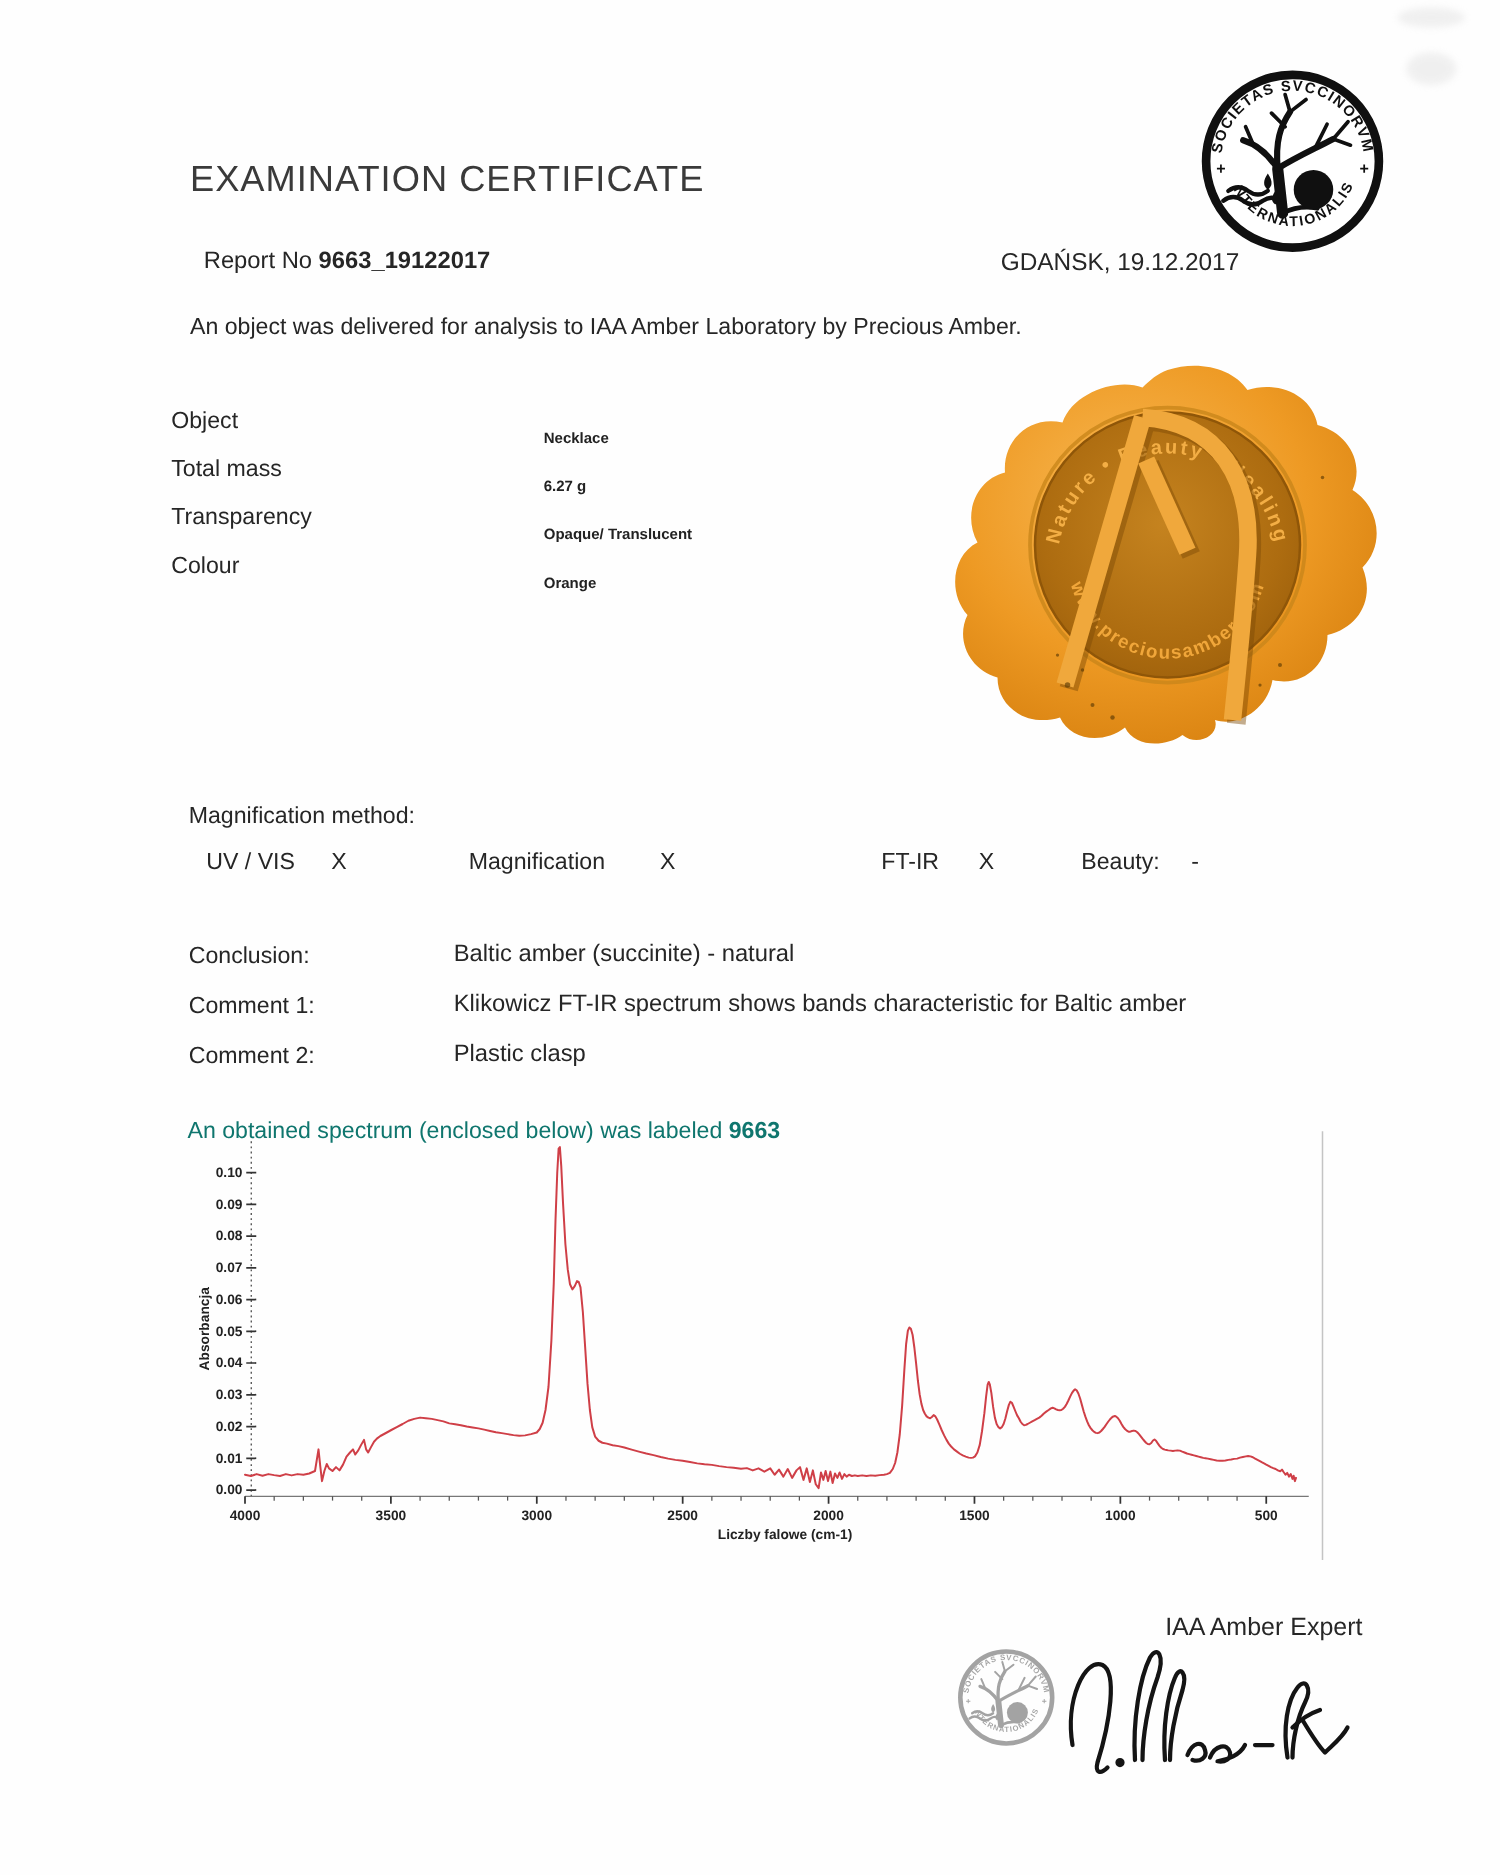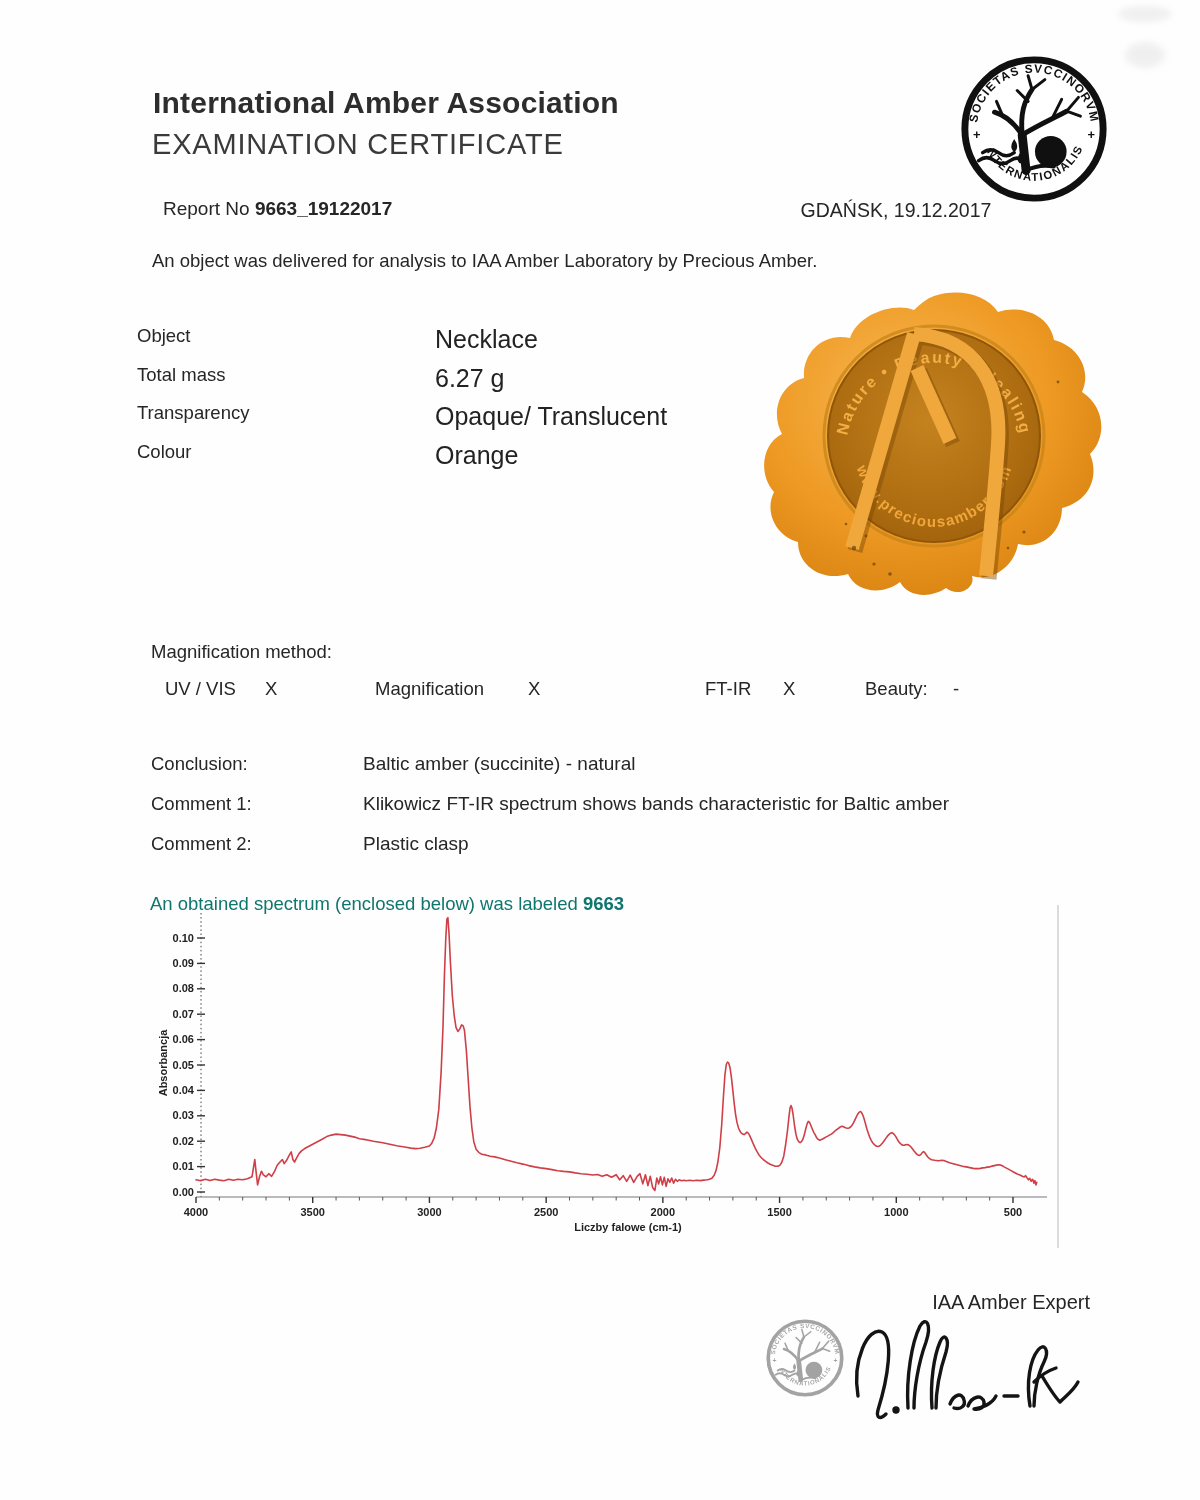--- a/index.html
+++ b/index.html
@@ -6,21 +6,21 @@
   .page{position:relative;width:1200px;height:1500px;background:#fefefe;margin:0 auto;overflow:hidden;
         font-family:"Liberation Sans",sans-serif;color:#222;}
   .abs{position:absolute;}
   .title1{left:153px;top:86px;font-size:30px;font-weight:700;color:#2d2d2d;letter-spacing:.2px;}
   .title2{left:152px;top:128px;font-size:29px;font-weight:400;color:#3a3a3a;letter-spacing:.8px;}
   .report{left:163px;top:198px;font-size:19px;color:#262626;}
   .report b{font-weight:700;}
   .placedate{left:700px;top:199px;width:392px;text-align:center;font-size:19.5px;color:#262626;}
   .delivery{left:152px;top:250px;font-size:18.5px;color:#262626;}
   .tbl-label{left:137px;font-size:18.5px;color:#262626;}
-  .tbl-value{left:435px;font-size:25px;font-weight:400;color:#222;}
+  .tbl-value{left:435px;font-size:12px;font-weight:700;color:#222;margin-top:18px;}
   .idhead{left:151px;top:641px;font-size:18.5px;color:#262626;}
   .method{font-size:18.5px;color:#262626;top:678px;}
   .findlabel{left:151px;font-size:18.5px;color:#262626;}
   .findvalue{left:363px;font-size:19px;color:#262626;}
   .specnote{left:150px;top:893px;font-size:18.5px;color:#0f766e;}
   .specnote b{font-weight:700;}
   .signame{left:700px;top:1262px;width:390px;text-align:right;font-size:20.5px;color:#262626;}
   .sigtitle{left:700px;top:1291px;width:390px;text-align:right;font-size:20px;color:#262626;}
   .tick{font:700 11px "Liberation Sans",sans-serif;fill:#222;}
   .axis-label{font:700 11px "Liberation Sans",sans-serif;fill:#222;}
@@ -64,21 +64,20 @@
         <circle cx="97" cy="103" r="16" fill="#101010"></circle>
         <path d="M60,90 c4,6 4,10 0,13 c-4,-3 -4,-7 0,-13 Z" fill="#101010"></path>
         <path d="M66,104 c3.4,5 3.4,8.5 0,11 c-3.4,-2.5 -3.4,-6 0,-11 Z" fill="#101010"></path>
       </g>
     </defs>
   </svg>
 
   <div class="abs smudge" style="left:1118px;top:6px;width:54px;height:16px"></div>
   <div class="abs smudge" style="left:1125px;top:42px;width:40px;height:26px"></div>
 
-  <div class="abs title1">International Amber Association</div>
   <div class="abs title2">EXAMINATION CERTIFICATE</div>
 
   <svg class="abs" viewBox="0 0 160 160" style="left:955px;top:50px;width:158px;height:158px">
     <use href="#iaa-logo"></use>
   </svg>
 
   <div class="abs report">
     <span>Report No </span><b>9663_19122017</b>
   </div>
   <div class="abs placedate">GDAŃSK, 19.12.2017</div>

